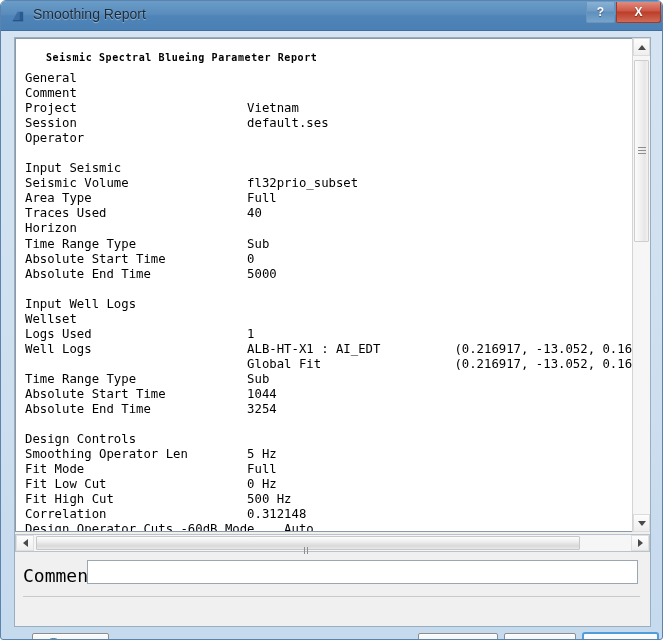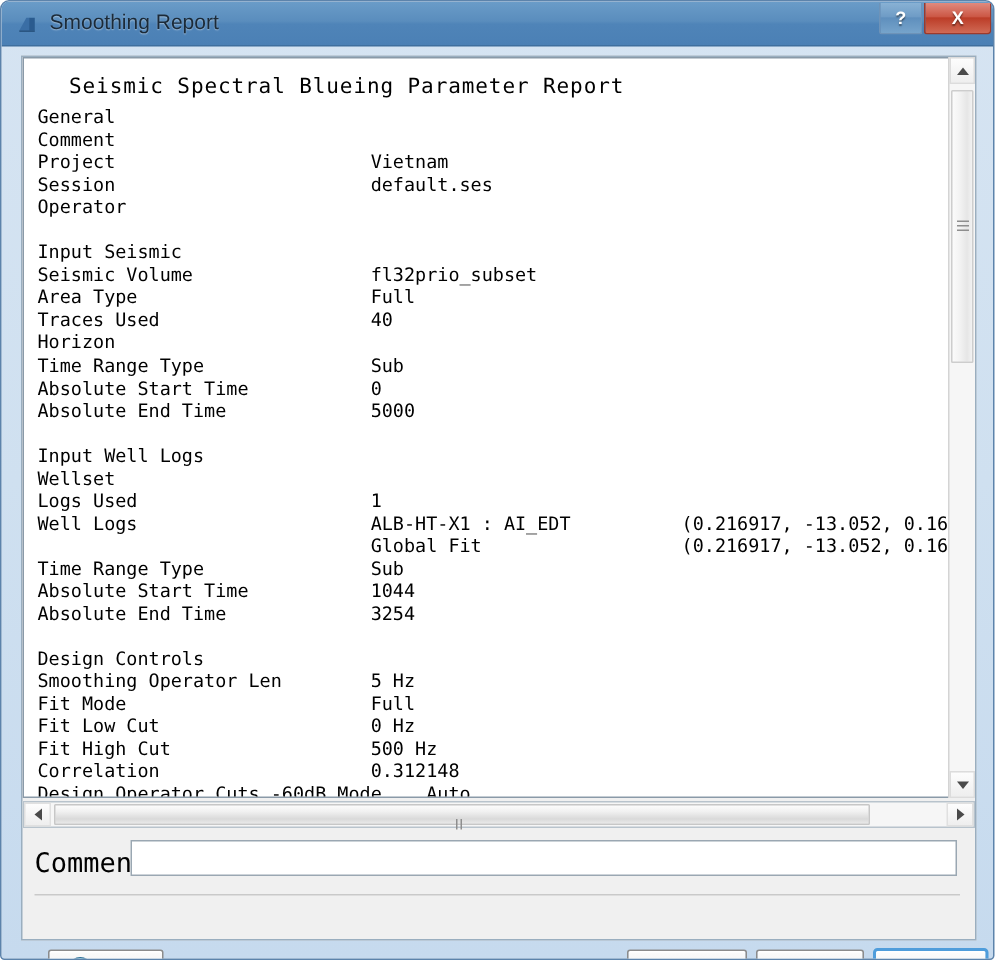--- a/index.html
+++ b/index.html
@@ -101,22 +101,22 @@
     margin: 0;
     font-family: "DejaVu Sans Mono", "Liberation Mono", monospace;
     font-size: 12.3px;
     line-height: 15.05px;
     color: #000000;
     white-space: pre;
     letter-spacing: 0px;
   }
   .report-title {
     display: block;
-    font-weight: normal;
-    font-size: 14px;
+    font-weight: bold;
+    font-size: 10px;
     line-height: 26px;
     letter-spacing: 0.6px;
     padding-left: 21px;
   }
 
   
   .vscroll {
     position: absolute;
     right: 0px; top: 0px;
     width: 18px; height: 494px;

